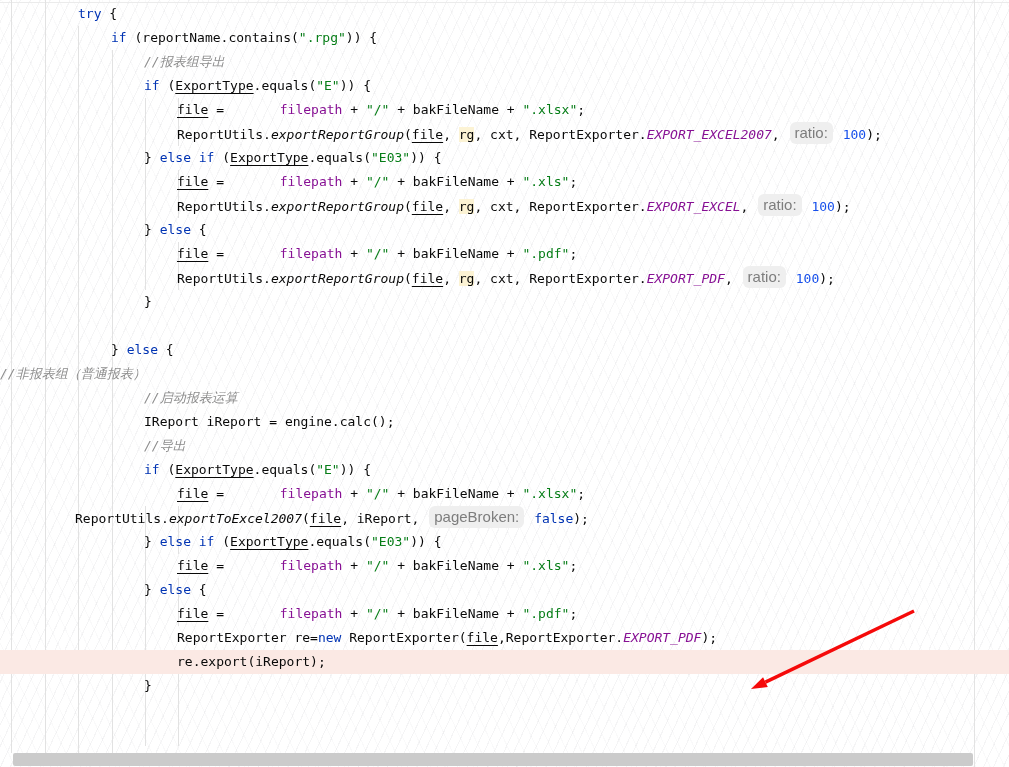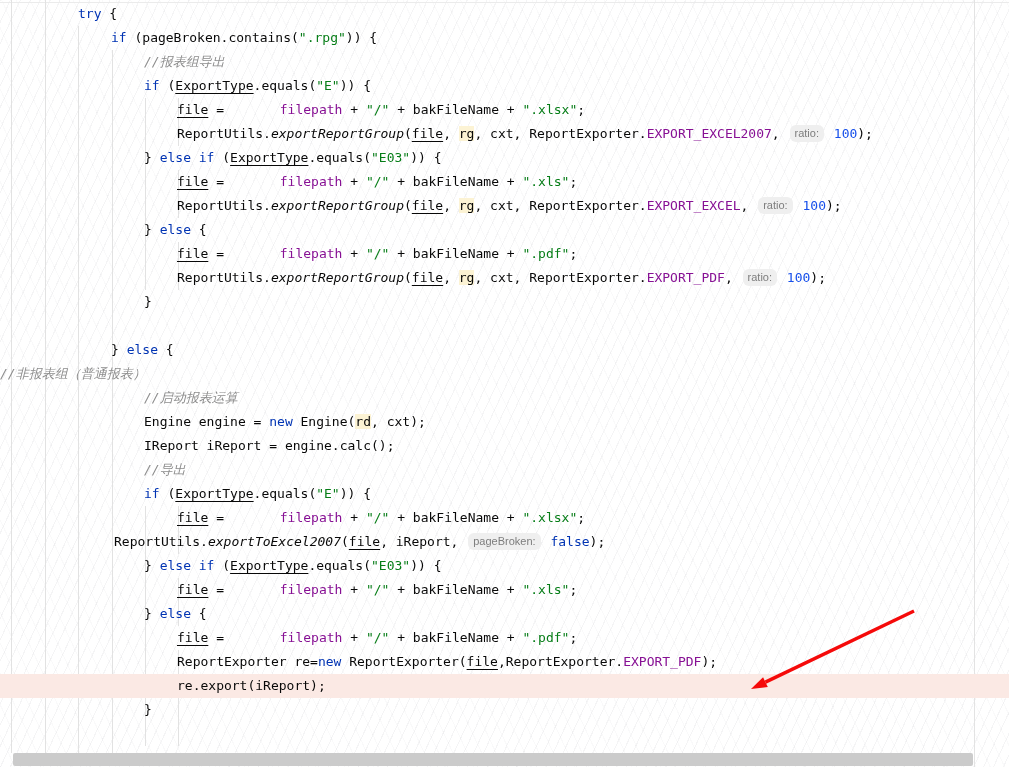--- a/index.html
+++ b/index.html
@@ -20,28 +20,28 @@
   .row{
     height:24px;line-height:24px;white-space:pre;
     font-size:13px;color:var(--c-text);
   }
   .rowhl{background:var(--c-linehl);}
   .tp{color:var(--c-text);}
   .tk{color:var(--c-kw);}
   .ts{color:var(--c-str);}
   .tc{color:var(--c-com);font-style:italic;text-align:right;}
   .tn{color:var(--c-num);margin-top:31px;}
-  .tt{color:var(--c-const);}
+  .tt{color:var(--c-const);font-style:italic;}
   .tf{color:var(--c-field);margin-left:48px;}
   .tm{font-style:italic;color:var(--c-text);}
   .tu{color:var(--c-text);text-decoration:underline;text-underline-offset:3px;text-decoration-thickness:1px;}
   .th{color:var(--c-text);text-underline-offset:3px;text-decoration-thickness:1px;background:var(--c-occ);}
   .tb{
     font-family:"Liberation Sans","DejaVu Sans",sans-serif;
-    font-size:11px;color:var(--c-badgetext);background:var(--c-badgebg);
+    font-size:15px;color:var(--c-badgetext);background:var(--c-badgebg);
     border-radius:6px;padding:2px 5px 3px 5px;margin:8px 2px 0 2px;
     position:relative;top:-1px;
   }
   #hscroll{
     position:absolute;height:13px;border-radius:2px;background:var(--c-scroll);
   }
   #arrow-svg{position:absolute;inset:0;width:1009px;height:767px;pointer-events:none;}
 </style>
 </head>
 <body style="--c-kw: #0033B3; --c-str: #067D17; --c-com: #8C8C8C; --c-num: #1750EB; --c-const: #871094; --c-field: #871094; --c-text: #080808; --c-badgebg: #EFEFEF; --c-badgetext: #7D7D7D; --c-occ: #FCF3D4; --c-linehl: #FBE9E4; --c-scroll: #CBCBCB;">
@@ -58,42 +58,41 @@
       <div class="guide" style="left: 145px; top: 506px; height: 240px;"></div>
       <div class="guide" style="left: 178px; top: 98px; height: 48px;"></div>
       <div class="guide" style="left: 178px; top: 170px; height: 48px;"></div>
       <div class="guide" style="left: 178px; top: 242px; height: 48px;"></div>
       <div class="guide" style="left: 178px; top: 506px; height: 48px;"></div>
       <div class="guide" style="left: 178px; top: 578px; height: 48px;"></div>
       <div class="guide" style="left: 178px; top: 650px; height: 96px;"></div>
     </div>
   <div id="code">
       <div class="row" style="padding-left: 78px;"><span class="tk">try</span><span class="tp"> {</span></div>
-      <div class="row" style="padding-left: 111px;"><span class="tk">if</span><span class="tp"> (pageBroken.contains(</span><span class="ts">".rpg"</span><span class="tp">)) {</span></div>
+      <div class="row" style="padding-left: 111px;"><span class="tk">if</span><span class="tp"> (reportName.contains(</span><span class="ts">".rpg"</span><span class="tp">)) {</span></div>
       <div class="row" style="padding-left: 144px;"><span class="tc">//报表组导出</span></div>
       <div class="row" style="padding-left: 144px;"><span class="tk">if</span><span class="tp"> (</span><span class="tu">ExportType</span><span class="tp">.equals(</span><span class="ts">"E"</span><span class="tp">)) {</span></div>
       <div class="row" style="padding-left: 177px;"><span class="tu">file</span><span class="tp"> = </span><span class="tf">filepath</span><span class="tp"> + </span><span class="ts">"/"</span><span class="tp"> + bakFileName + </span><span class="ts">".xlsx"</span><span class="tp">;</span></div>
       <div class="row" style="padding-left: 177px;"><span class="tp">ReportUtils.</span><span class="tm">exportReportGroup</span><span class="tp">(</span><span class="tu">file</span><span class="tp">, </span><span class="th">rg</span><span class="tp">, cxt, ReportExporter.</span><span class="tt">EXPORT_EXCEL2007</span><span class="tp">, </span><span class="tb">ratio:</span><span class="tp"> </span><span class="tn">100</span><span class="tp">);</span></div>
       <div class="row" style="padding-left: 144px;"><span class="tp">} </span><span class="tk">else</span><span class="tp"> </span><span class="tk">if</span><span class="tp"> (</span><span class="tu">ExportType</span><span class="tp">.equals(</span><span class="ts">"E03"</span><span class="tp">)) {</span></div>
       <div class="row" style="padding-left: 177px;"><span class="tu">file</span><span class="tp"> = </span><span class="tf">filepath</span><span class="tp"> + </span><span class="ts">"/"</span><span class="tp"> + bakFileName + </span><span class="ts">".xls"</span><span class="tp">;</span></div>
       <div class="row" style="padding-left: 177px;"><span class="tp">ReportUtils.</span><span class="tm">exportReportGroup</span><span class="tp">(</span><span class="tu">file</span><span class="tp">, </span><span class="th">rg</span><span class="tp">, cxt, ReportExporter.</span><span class="tt">EXPORT_EXCEL</span><span class="tp">, </span><span class="tb">ratio:</span><span class="tp"> </span><span class="tn">100</span><span class="tp">);</span></div>
       <div class="row" style="padding-left: 144px;"><span class="tp">} </span><span class="tk">else</span><span class="tp"> {</span></div>
       <div class="row" style="padding-left: 177px;"><span class="tu">file</span><span class="tp"> = </span><span class="tf">filepath</span><span class="tp"> + </span><span class="ts">"/"</span><span class="tp"> + bakFileName + </span><span class="ts">".pdf"</span><span class="tp">;</span></div>
       <div class="row" style="padding-left: 177px;"><span class="tp">ReportUtils.</span><span class="tm">exportReportGroup</span><span class="tp">(</span><span class="tu">file</span><span class="tp">, </span><span class="th">rg</span><span class="tp">, cxt, ReportExporter.</span><span class="tt">EXPORT_PDF</span><span class="tp">, </span><span class="tb">ratio:</span><span class="tp"> </span><span class="tn">100</span><span class="tp">);</span></div>
       <div class="row" style="padding-left: 144px;"><span class="tp">}</span></div>
       <div class="row" style="padding-left: 144px;"></div>
       <div class="row" style="padding-left: 111px;"><span class="tp">} </span><span class="tk">else</span><span class="tp"> {</span></div>
       <div class="row" style=""><span class="tc">//非报表组（普通报表）</span></div>
       <div class="row" style="padding-left: 144px;"><span class="tc">//启动报表运算</span></div>
-      <div class="row" style="padding-left: 144px;"><span class="tp">Engine engine = </span><span class="tk">new</span><span class="tp"> Engine(</span><span class="th">rd</span><span class="tp">, cxt);</span></div>
       <div class="row" style="padding-left: 144px;"><span class="tp">IReport iReport = engine.calc();</span></div>
       <div class="row" style="padding-left: 144px;"><span class="tc">//导出</span></div>
       <div class="row" style="padding-left: 144px;"><span class="tk">if</span><span class="tp"> (</span><span class="tu">ExportType</span><span class="tp">.equals(</span><span class="ts">"E"</span><span class="tp">)) {</span></div>
       <div class="row" style="padding-left: 177px;"><span class="tu">file</span><span class="tp"> = </span><span class="tf">filepath</span><span class="tp"> + </span><span class="ts">"/"</span><span class="tp"> + bakFileName + </span><span class="ts">".xlsx"</span><span class="tp">;</span></div>
-      <div class="row" style="padding-left: 114px;"><span class="tp">ReportUtils.</span><span class="tm">exportToExcel2007</span><span class="tp">(</span><span class="tu">file</span><span class="tp">, iReport, </span><span class="tb">pageBroken:</span><span class="tp"> </span><span class="tk">false</span><span class="tp">);</span></div>
+      <div class="row" style="padding-left: 75px;"><span class="tp">ReportUtils.</span><span class="tm">exportToExcel2007</span><span class="tp">(</span><span class="tu">file</span><span class="tp">, iReport, </span><span class="tb">pageBroken:</span><span class="tp"> </span><span class="tk">false</span><span class="tp">);</span></div>
       <div class="row" style="padding-left: 144px;"><span class="tp">} </span><span class="tk">else</span><span class="tp"> </span><span class="tk">if</span><span class="tp"> (</span><span class="tu">ExportType</span><span class="tp">.equals(</span><span class="ts">"E03"</span><span class="tp">)) {</span></div>
       <div class="row" style="padding-left: 177px;"><span class="tu">file</span><span class="tp"> = </span><span class="tf">filepath</span><span class="tp"> + </span><span class="ts">"/"</span><span class="tp"> + bakFileName + </span><span class="ts">".xls"</span><span class="tp">;</span></div>
       <div class="row" style="padding-left: 144px;"><span class="tp">} </span><span class="tk">else</span><span class="tp"> {</span></div>
       <div class="row" style="padding-left: 177px;"><span class="tu">file</span><span class="tp"> = </span><span class="tf">filepath</span><span class="tp"> + </span><span class="ts">"/"</span><span class="tp"> + bakFileName + </span><span class="ts">".pdf"</span><span class="tp">;</span></div>
       <div class="row" style="padding-left: 177px;"><span class="tp">ReportExporter re=</span><span class="tk">new</span><span class="tp"> ReportExporter(</span><span class="tu">file</span><span class="tp">,ReportExporter.</span><span class="tt">EXPORT_PDF</span><span class="tp">);</span></div>
       <div class="row rowhl" style="padding-left: 177px;"><span class="tp">re.export(iReport);</span></div>
       <div class="row" style="padding-left: 144px;"><span class="tp">}</span></div>
     </div>
   <div id="hscroll" style="left: 13px; top: 753px; width: 960px; height: 13px;"></div>
   <svg id="arrow-svg">

